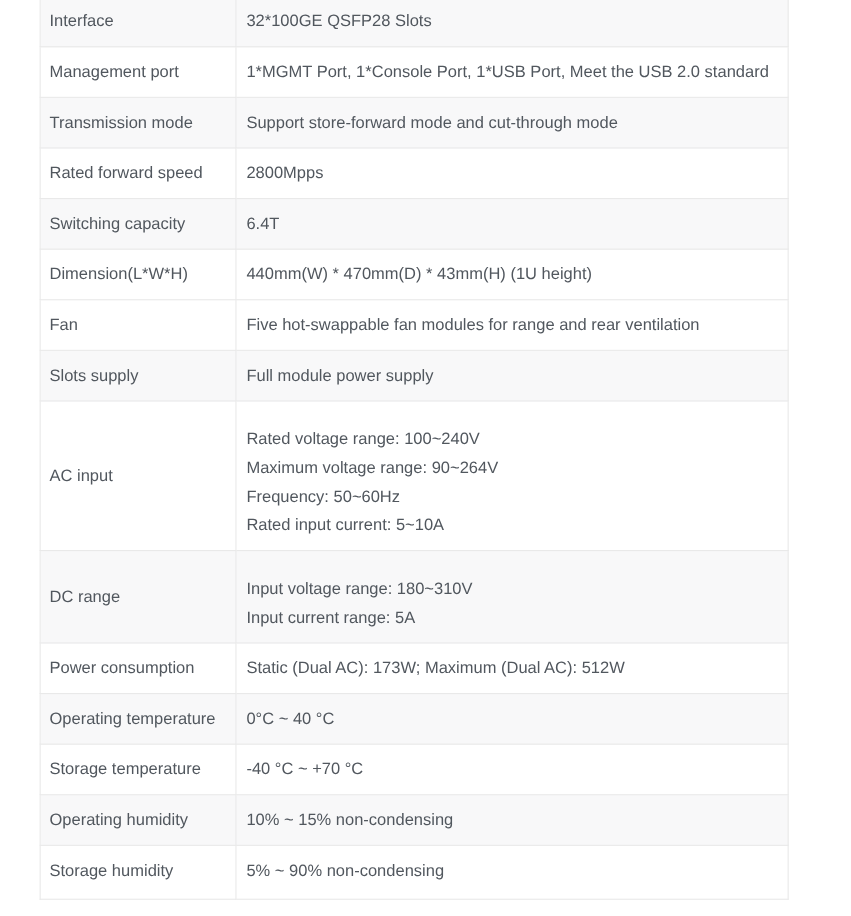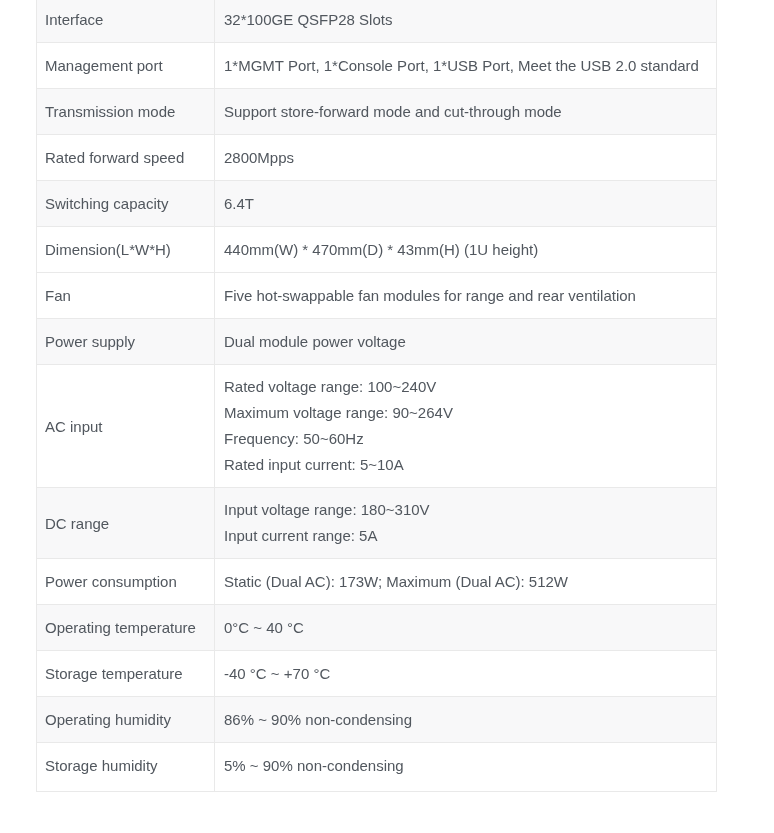--- a/index.html
+++ b/index.html
@@ -35,21 +35,21 @@
     line-height: 21px;
   }
   td.value {
     padding: 12px 9px;
     line-height: 21px;
     white-space: pre-line;
   }
   tr.zebra { background: var(--zebra-bg, #f8f8f9); }
   tr.ml td.value {
     line-height: 26px;
-    padding-top: 9px;
+    padding-top: 22px;
     padding-bottom: 9px;
   }
   tr.last td { padding-bottom: 15px; }
 </style>
 </head>
 <body style="background: rgb(255, 255, 255);">
 
 <div class="spec-wrap">
   <table class="spec-table">
     <colgroup>
@@ -79,22 +79,22 @@
       </tr>
       <tr>
         <td class="label">Dimension(L*W*H)</td>
         <td class="value">440mm(W) * 470mm(D) * 43mm(H) (1U height)</td>
       </tr>
       <tr>
         <td class="label">Fan</td>
         <td class="value">Five hot-swappable fan modules for range and rear ventilation</td>
       </tr>
       <tr class="zebra">
-        <td class="label">Power supply</td>
-        <td class="value">Dual module power voltage</td>
+        <td class="label">Slots supply</td>
+        <td class="value">Full module power supply</td>
       </tr>
       <tr class="ml">
         <td class="label">AC input</td>
         <td class="value">Rated voltage range: 100~240V
 Maximum voltage range: 90~264V
 Frequency: 50~60Hz
 Rated input current: 5~10A</td>
       </tr>
       <tr class="zebra ml">
         <td class="label">DC range</td>
@@ -108,21 +108,21 @@
       <tr class="zebra">
         <td class="label">Operating temperature</td>
         <td class="value">0°C ~ 40 °C</td>
       </tr>
       <tr>
         <td class="label">Storage temperature</td>
         <td class="value">-40 °C ~ +70 °C</td>
       </tr>
       <tr class="zebra">
         <td class="label">Operating humidity</td>
-        <td class="value">86% ~ 90% non-condensing</td>
+        <td class="value">10% ~ 15% non-condensing</td>
       </tr>
       <tr class="last">
         <td class="label">Storage humidity</td>
         <td class="value">5% ~ 90% non-condensing</td>
       </tr>
     </tbody>
   </table>
 </div>
 
 </body></html>

